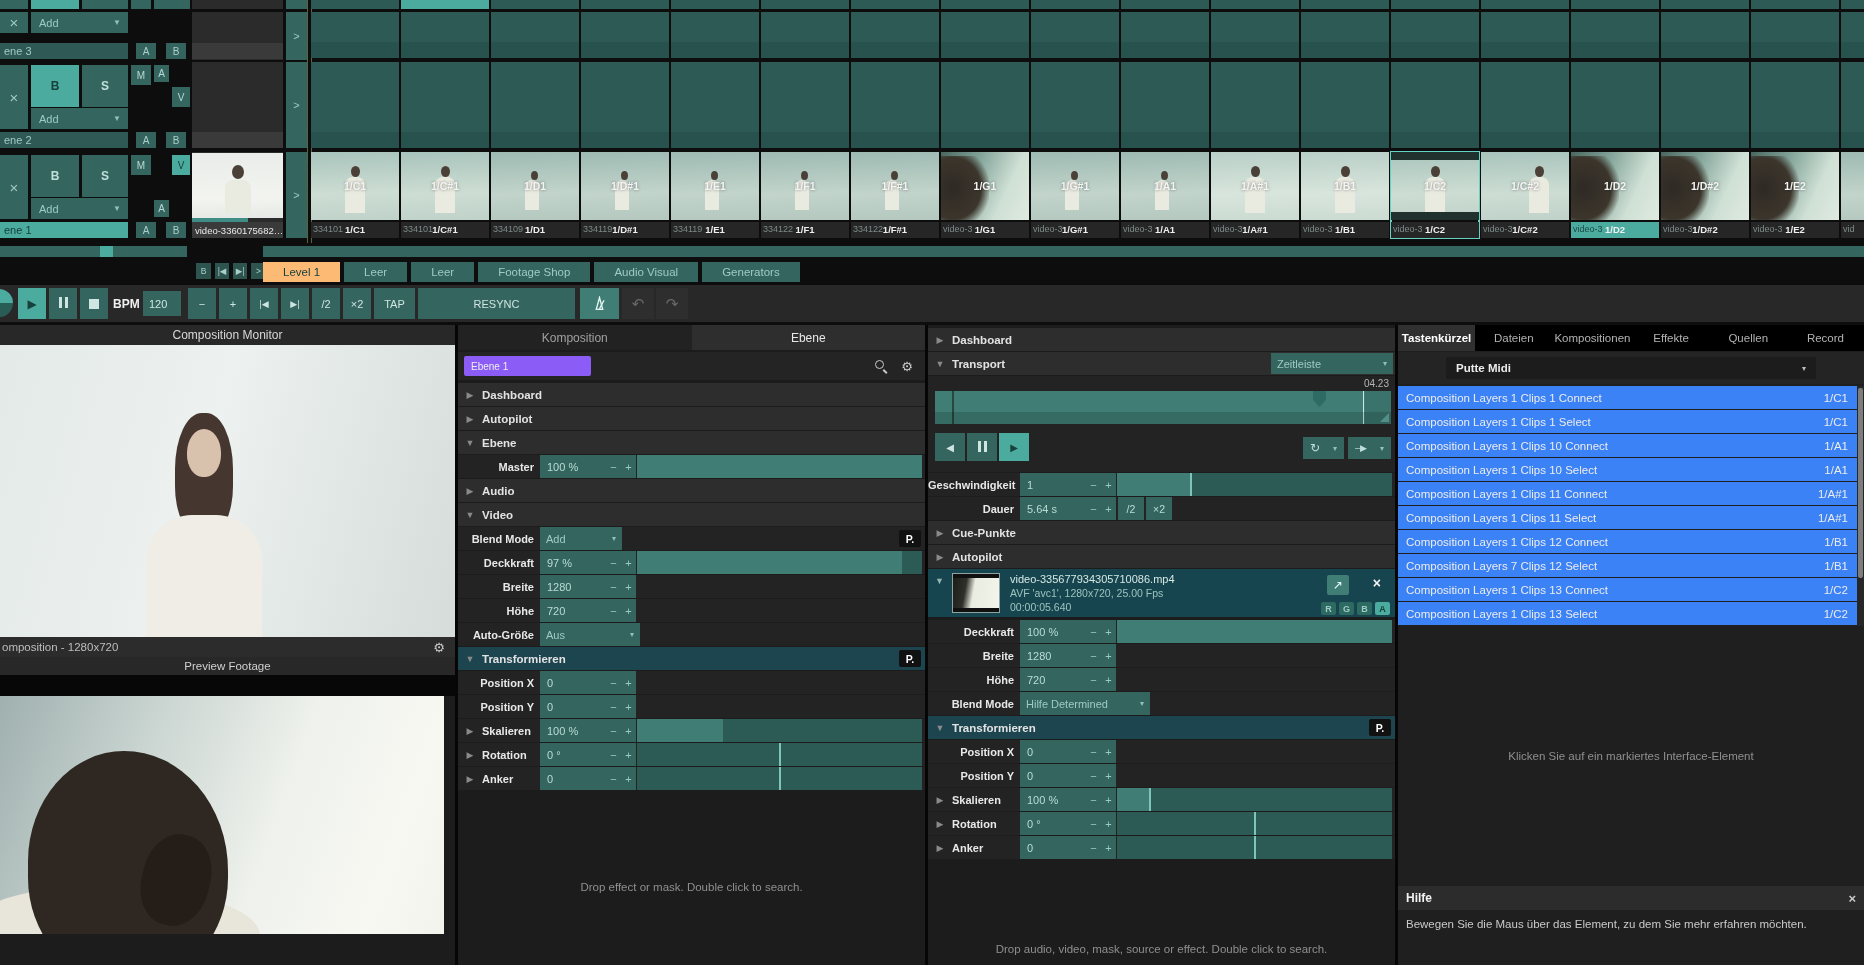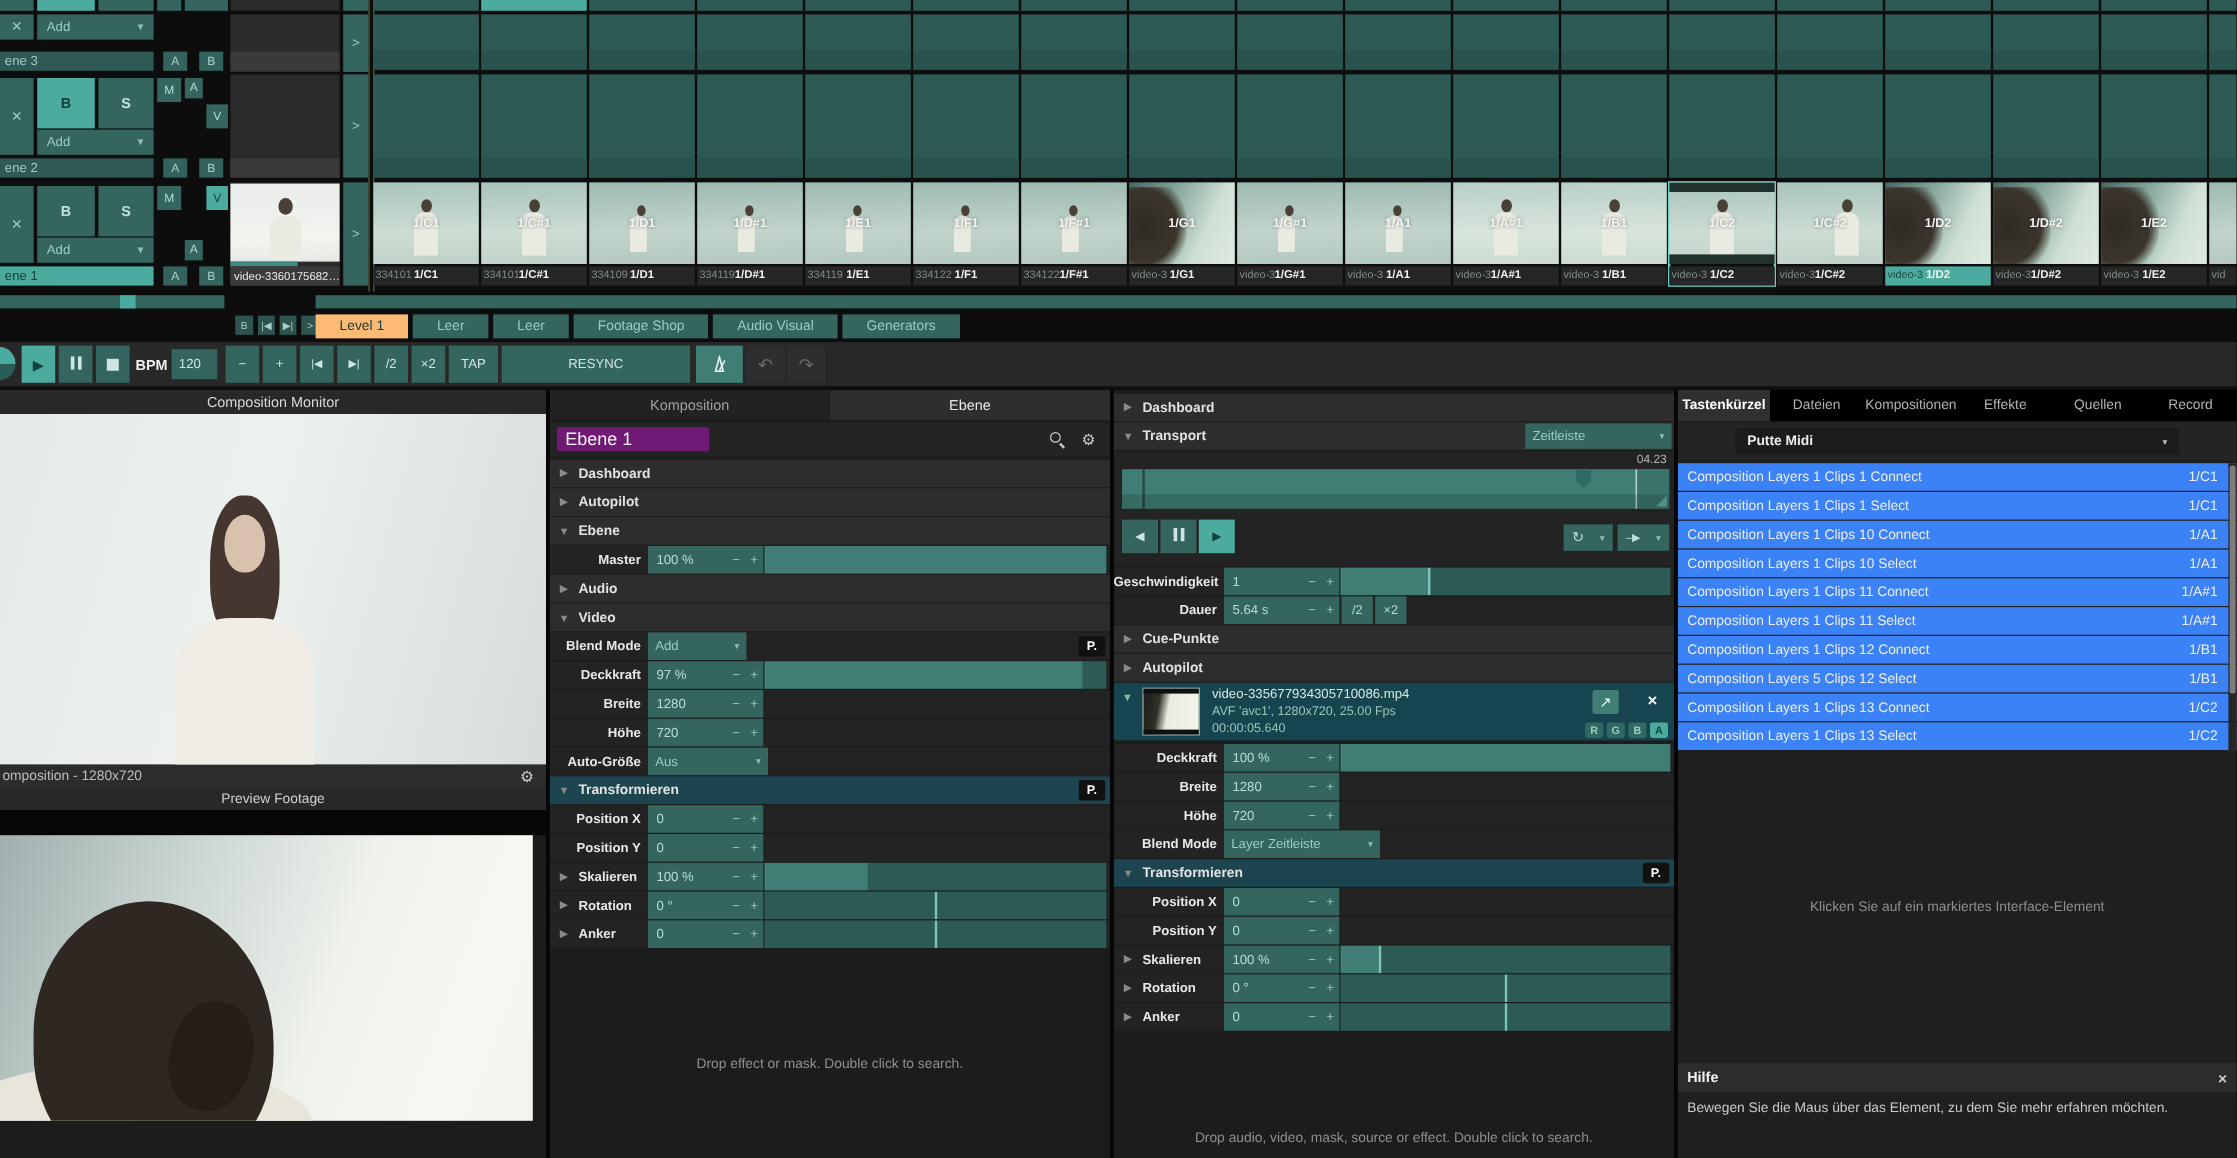--- a/index.html
+++ b/index.html
@@ -67,21 +67,21 @@
   .stopsq{display:inline-block;width:10px;height:10px;background:currentColor}
   .piewrap{position:absolute;left:0;top:4px;width:14px;height:29px;overflow:hidden}
   .pie{display:block;width:28px;height:28px;margin-left:-15px;border-radius:50%;background:conic-gradient(#4cab9f 0 25%,#2a5c56 25% 50%,#4cab9f 50% 75%,#2a5c56 75%)}
   
   .panel{position:absolute;top:325px;height:640px;background:#1c1c1c;overflow:hidden}
   .phead{height:20px;background:#282828;color:#d8d8d8;font-size:12px;display:flex;align-items:center;justify-content:center}
   .ptabs{height:25px;display:flex}
   .ptab{flex:1;display:flex;align-items:center;justify-content:center;font-size:12px;background:#222;color:#a0a0a0}
   .ptab.active{background:#2e2e2e;color:#e8e8e8}
   .namerow{height:28px;background:#242424;margin-top:2px;display:flex;align-items:center}
-  .nameinput{width:120px;height:20px;margin-left:6px;background:#701a75;border-radius:2px;color:#efefef;font-size:15px;display:flex;align-items:center;padding-left:7px}
+  .nameinput{width:120px;height:20px;margin-left:6px;background:#8b5cf6;border-radius:2px;color:#efefef;font-size:10px;display:flex;align-items:center;padding-left:7px}
   .hicons{margin-left:auto;margin-right:12px;display:flex;gap:14px;align-items:center}
   .lens{position:relative;width:12px;height:12px;display:inline-block}
   .lens::before{content:"";position:absolute;left:0;top:0;width:7px;height:7px;border:1.6px solid #c9c9c9;border-radius:50%}
   .lens::after{content:"";position:absolute;left:9px;top:9px;width:5px;height:1.8px;background:#c9c9c9;transform:rotate(45deg);transform-origin:0 0}
   .gear{font-size:13px;color:#c9c9c9;line-height:1}
   .rows{margin-top:3px}
   .prow{position:relative;height:23px;margin-bottom:1px;background:#232323;display:flex;align-items:center}
   .prow.sec{background:#2d2d2d}
   .prow.thl{background:#1d4550}
   .secarr{width:24px;text-align:center;color:#8a8a8a;font-size:9px;flex:none}
@@ -881,21 +881,21 @@
               <span class="vtext">720</span>
               <span class="vminus">−</span>
               <span class="vplus">+</span>
             </span>
           </div>
         </div>
         <div class="prow">
           <span class="plab" style="width: 92px;">Blend Mode</span>
           <div class="pctrl">
             <span class="ddbox" style="width: 130px;">
-              <span class="ddtext">Layer Zeitleiste</span>
+              <span class="ddtext">Hilfe Determined</span>
               <span class="ddarr">▾</span>
             </span>
           </div>
         </div>
         <div class="prow sec thl">
           <span class="secarr">▼</span>
           <span class="seclab">Transformieren</span>
           <span class="pbtn">P.</span>
         </div>
         <div class="prow">
@@ -1005,21 +1005,21 @@
         </div>
         <div class="srow">
           <span class="srlabel">Composition Layers 1 Clips 11 Select</span>
           <span class="srkey">1/A#1</span>
         </div>
         <div class="srow">
           <span class="srlabel">Composition Layers 1 Clips 12 Connect</span>
           <span class="srkey">1/B1</span>
         </div>
         <div class="srow">
-          <span class="srlabel">Composition Layers 5 Clips 12 Select</span>
+          <span class="srlabel">Composition Layers 7 Clips 12 Select</span>
           <span class="srkey">1/B1</span>
         </div>
         <div class="srow">
           <span class="srlabel">Composition Layers 1 Clips 13 Connect</span>
           <span class="srkey">1/C2</span>
         </div>
         <div class="srow">
           <span class="srlabel">Composition Layers 1 Clips 13 Select</span>
           <span class="srkey">1/C2</span>
         </div>

